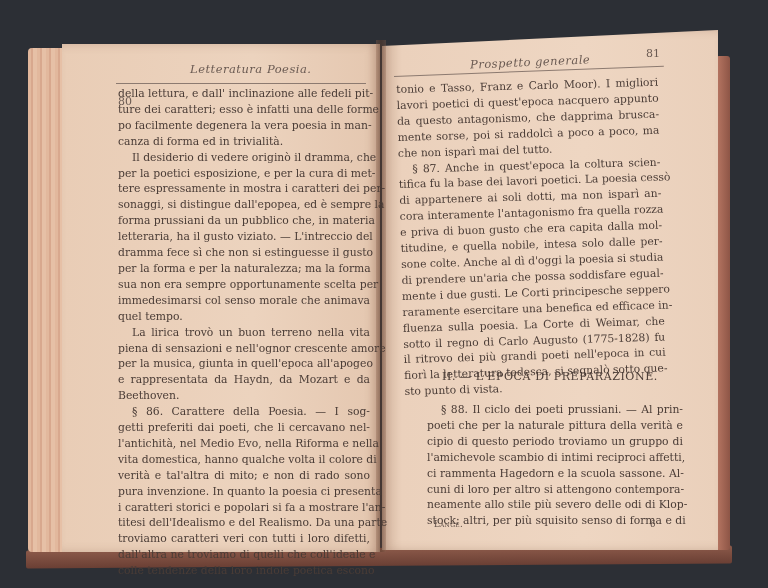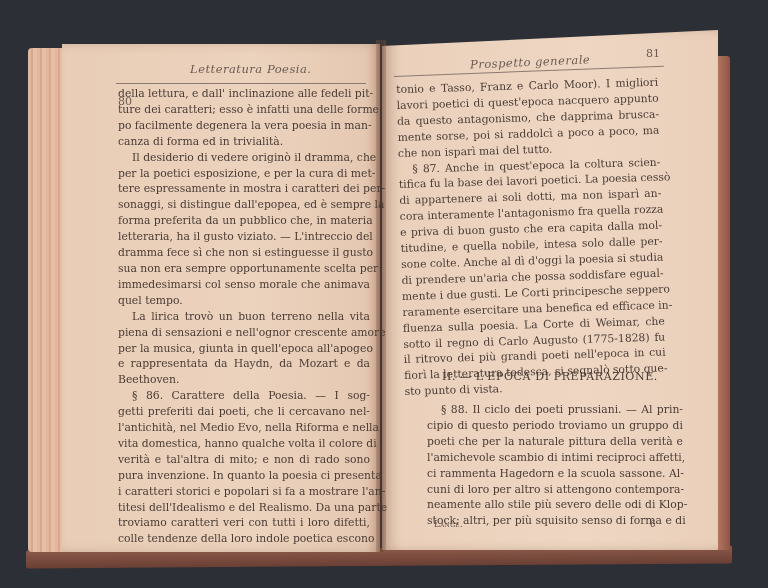--- a/index.html
+++ b/index.html
@@ -91,40 +91,42 @@
 
   <div class="text" style="left:118px; top:86px; width:252px;">
     <span class="ln">della lettura, e dall' inclinazione alle fedeli pit-</span>
     <span class="ln">ture dei caratteri; esso è infatti una delle forme</span>
     <span class="ln">po facilmente degenera la vera poesia in man-</span>
     <span class="ln last">canza di forma ed in trivialità.</span>
     <span class="ln indent">Il desiderio di vedere originò il dramma, che</span>
     <span class="ln">per la poetici esposizione, e per la cura di met-</span>
     <span class="ln">tere espressamente in mostra i caratteri dei per-</span>
     <span class="ln">sonaggi, si distingue dall'epopea, ed è sempre la</span>
-    <span class="ln">forma preferita da un pubblico che, in materia</span>
+    <span class="ln">forma prussiani da un pubblico che, in materia</span>
     <span class="ln">letteraria, ha il gusto viziato. — L'intreccio del</span>
     <span class="ln">dramma fece sì che non si estinguesse il gusto</span>
+    <span class="ln">per la forma e per la naturalezza; ma la forma</span>
     <span class="ln">sua non era sempre opportunamente scelta per</span>
     <span class="ln">immedesimarsi col senso morale che animava</span>
     <span class="ln last">quel tempo.</span>
     <span class="ln indent">La lirica trovò un buon terreno nella vita</span>
     <span class="ln">piena di sensazioni e nell'ognor crescente amore</span>
     <span class="ln">per la musica, giunta in quell'epoca all'apogeo</span>
     <span class="ln">e rappresentata da Haydn, da Mozart e da</span>
     <span class="ln last">Beethoven.</span>
     <span class="ln indent">§ 86. Carattere della Poesia. — I sog-</span>
     <span class="ln">getti preferiti dai poeti, che li cercavano nel-</span>
     <span class="ln">l'antichità, nel Medio Evo, nella Riforma e nella</span>
     <span class="ln">vita domestica, hanno qualche volta il colore di</span>
     <span class="ln">verità e tal'altra di mito; e non di rado sono</span>
     <span class="ln">pura invenzione. In quanto la poesia ci presenta</span>
     <span class="ln">i caratteri storici e popolari si fa a mostrare l'an-</span>
     <span class="ln">titesi dell'Idealismo e del Realismo. Da una parte</span>
     <span class="ln">troviamo caratteri veri con tutti i loro difetti,</span>
+    <span class="ln">dall'altra ne troviamo di quelli che coll'ideale e</span>
     <span class="ln">colle tendenze della loro indole poetica escono</span>
 
   </div>
 
   <div class="header" style="left:470px; top:55px; transform:rotate(-2.5deg);">
     <span class="title">Prospetto generale</span>
   </div>
   <div class="header" style="left:646px; top:46px;">
     <span class="num">81</span>
   </div>
@@ -150,22 +152,22 @@
     <span class="ln">sotto il regno di Carlo Augusto (1775-1828) fu</span>
     <span class="ln">il ritrovo dei più grandi poeti nell'epoca in cui</span>
     <span class="ln">fiorì la letteratura tedesca, si segnalò sotto que-</span>
     <span class="ln last">sto punto di vista.</span>
   </div>
 
   <div class="section-title">II. — L'EPOCA DI PREPARAZIONE.</div>
 
   <div class="text" style="left:402px; top:402px; width:256px;margin-left:25px;">
     <span class="ln indent">§ 88. Il ciclo dei poeti prussiani. — Al prin-</span>
+    <span class="ln">poeti che per la naturale pittura della verità e</span>
     <span class="ln">cipio di questo periodo troviamo un gruppo di</span>
-    <span class="ln">poeti che per la naturale pittura della verità e</span>
     <span class="ln">l'amichevole scambio di intimi reciproci affetti,</span>
     <span class="ln">ci rammenta Hagedorn e la scuola sassone. Al-</span>
     <span class="ln">cuni di loro per altro si attengono contempora-</span>
     <span class="ln">neamente allo stile più severo delle odi di Klop-</span>
     <span class="ln">stock; altri, per più squisito senso di forma e di</span>
   </div>
 
   <div class="footer sc" style="left:434px; top:519px;">Lange.</div>
   <div class="footer" style="left:650px; top:519px;">6</div>
 </div>

